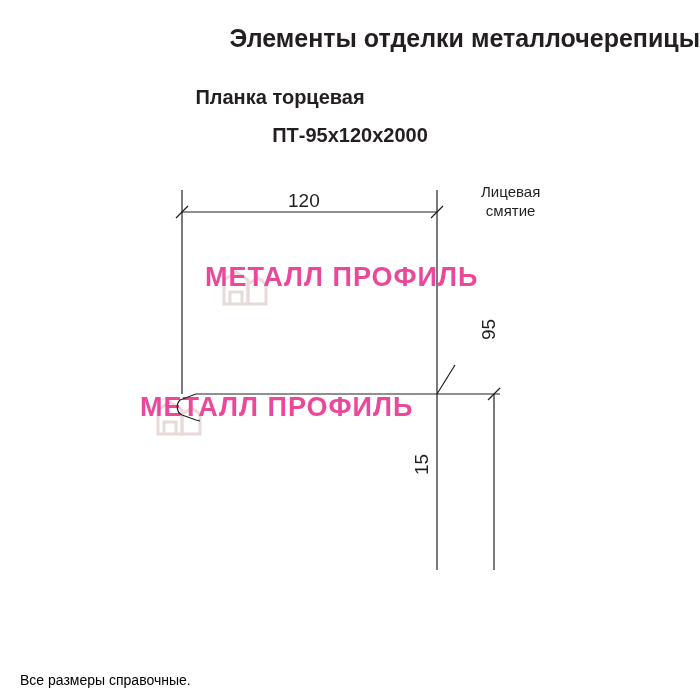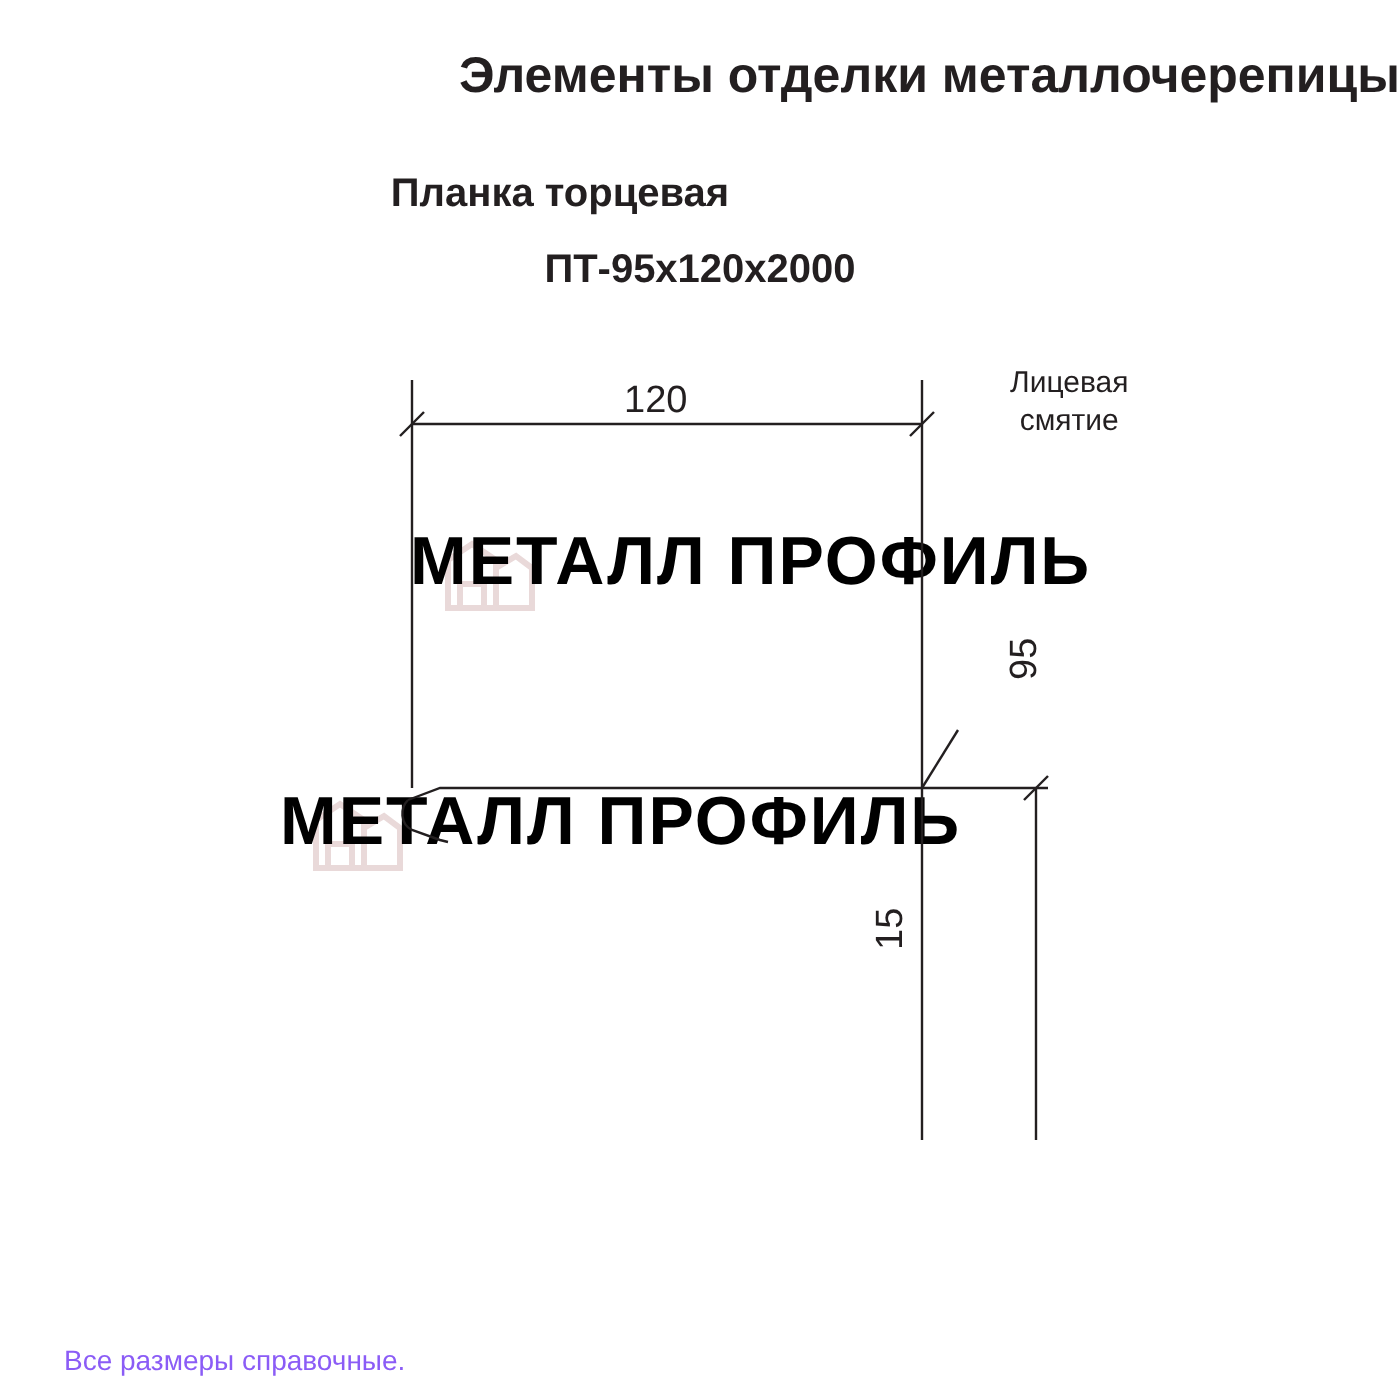--- a/index.html
+++ b/index.html
@@ -51,37 +51,36 @@
     font-size: 20px;
     font-weight: bold;
   }
 
   .drawing {
     position: absolute;
     top: 150px;
     left: 0;
     width: 564px;
     height: 420px;
-    margin-left: 24px;
   }
 
   .watermarks {
     position: absolute;
     top: 150px;
     left: 0;
     width: 700px;
     height: 420px;
     pointer-events: none;
   }
 
   .wm {
     position: absolute;
-    color: #000000;
-    font-weight: bold;
-    font-size: 34px;
+    color: #ec4899;
+    font-weight: bold;
+    font-size: 27px;
     letter-spacing: 1px;
     white-space: nowrap;
     font-family: "Liberation Sans", sans-serif;
   }
   .wm-1 { left: 205px; top: 112px; }
   .wm-2 { left: 140px; top: 242px; }
 
   .wm-logo {
     position: absolute;
     width: 46px;
@@ -115,25 +114,25 @@
   .label-face {
     left: 481px;
     top: 32px;
     font-size: 15px;
     line-height: 19px;
     text-align: center;
   }
 
   .footer {
     position: absolute;
-    left: 32px;
+    left: 20px;
     bottom: 10px;
     font-size: 14px;
     line-height: 20px;
-    color: #8b5cf6;
+    color: #000000;
   }
   .footer div { white-space: nowrap; }
 </style>
 </head>
 <body>
 
 <div class="page">
 
   <div class="title">Элементы отделки металлочерепицы</div>
   <div class="subtitle">Планка торцевая</div>

